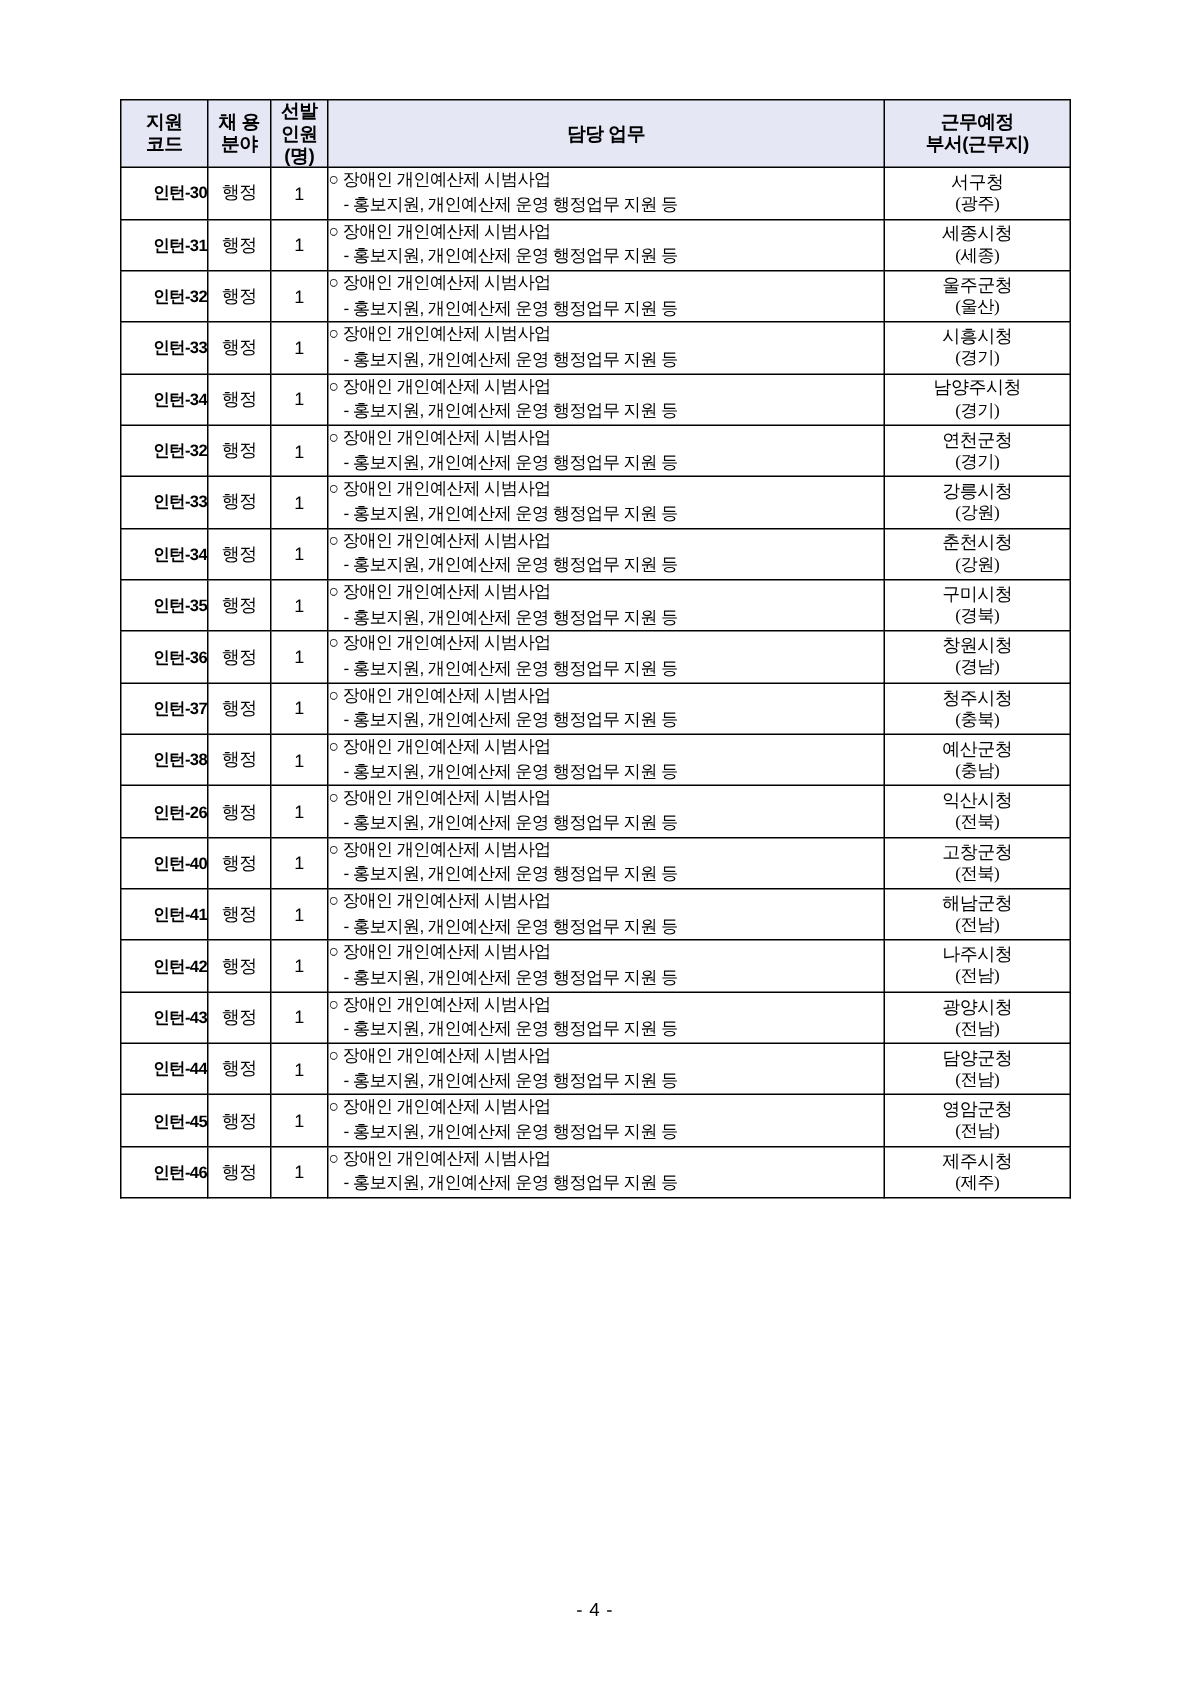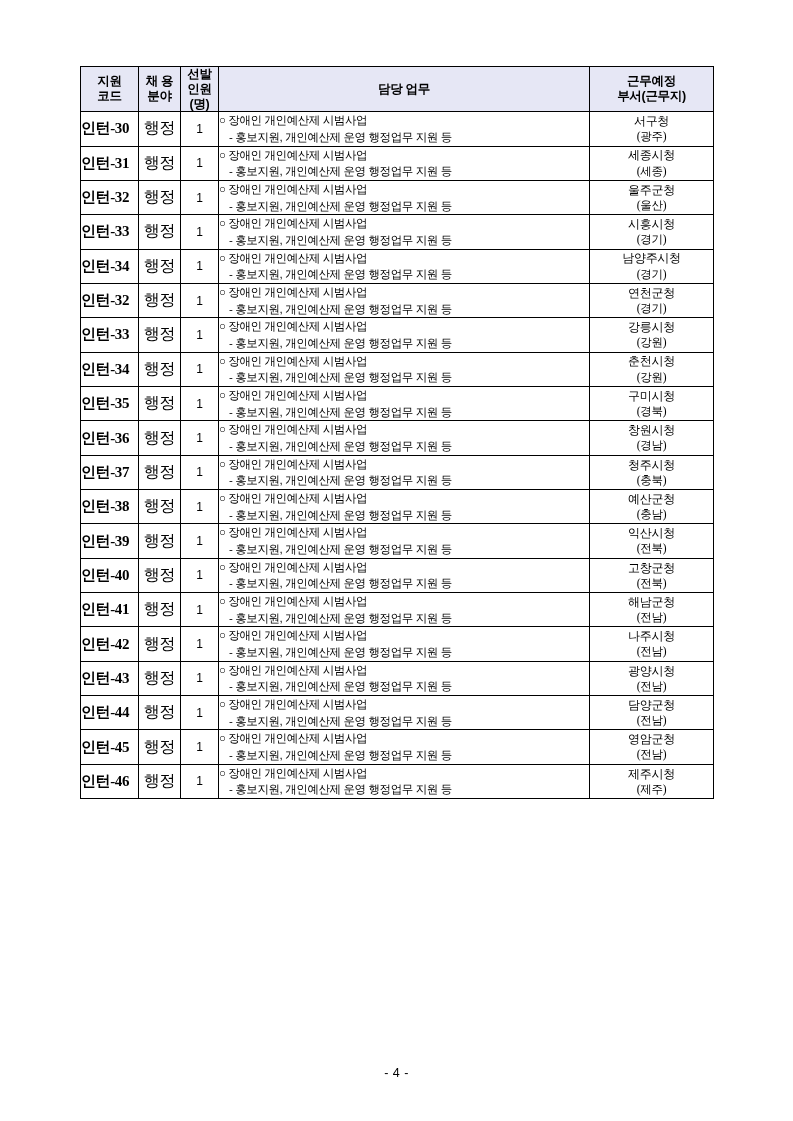--- a/index.html
+++ b/index.html
@@ -49,29 +49,28 @@
     padding: 5px 2px;
     letter-spacing: -0.3px;
   }
   col.c-code { width: 58px; }
   col.c-field { width: 42px; }
   col.c-count { width: 38px; }
   col.c-duty  { width: 371px; }
   col.c-dept  { width: 124px; }
 
   td.code {
-    text-align: left;
-    font-size: 15px;
+    text-align: right;
+    font-size: 11px;
     font-weight: bold;
     letter-spacing: -0.4px;
-    font-family: Liberation Serif, serif;
   }
   td.field {
     text-align: center;
-    font-size: 16px;
+    font-size: 12px;
     letter-spacing: -0.3px;
   }
   td.count {
     text-align: center;
     font-size: 12px;
   }
   td.duty {
     font-size: 11.5px;
     padding: 4px 4px 4px 8px;
     line-height: 1.45;
@@ -296,21 +295,21 @@
           <td class="duty">
             <div class="line1">○ 장애인 개인예산제 시범사업</div>
             <div class="line2">- 홍보지원, 개인예산제 운영 행정업무 지원 등</div>
           </td>
           <td class="dept">
             <span>예산군청</span>
             <span class="loc">(충남)</span>
           </td>
         </tr>
         <tr>
-          <td class="code">인턴-39</td>
+          <td class="code">인턴-26</td>
           <td class="field">행정</td>
           <td class="count">1</td>
           <td class="duty">
             <div class="line1">○ 장애인 개인예산제 시범사업</div>
             <div class="line2">- 홍보지원, 개인예산제 운영 행정업무 지원 등</div>
           </td>
           <td class="dept">
             <span>익산시청</span>
             <span class="loc">(전북)</span>
           </td>

